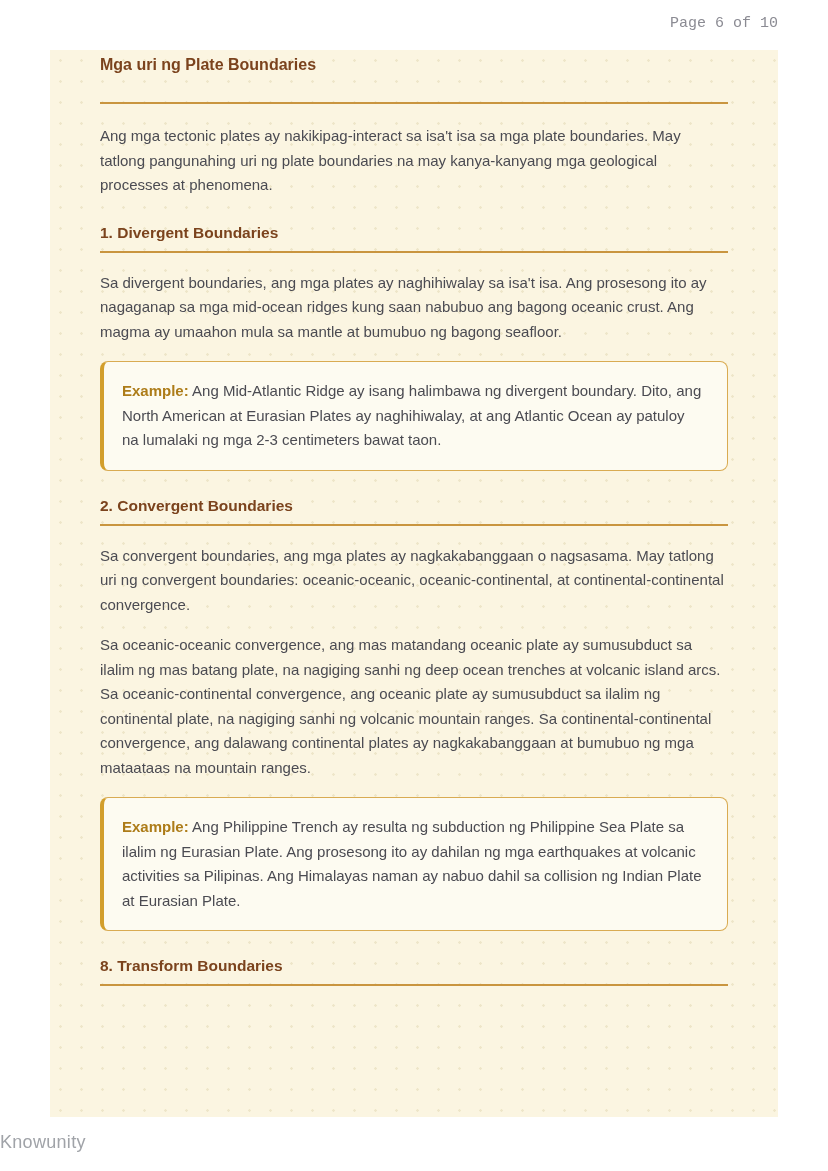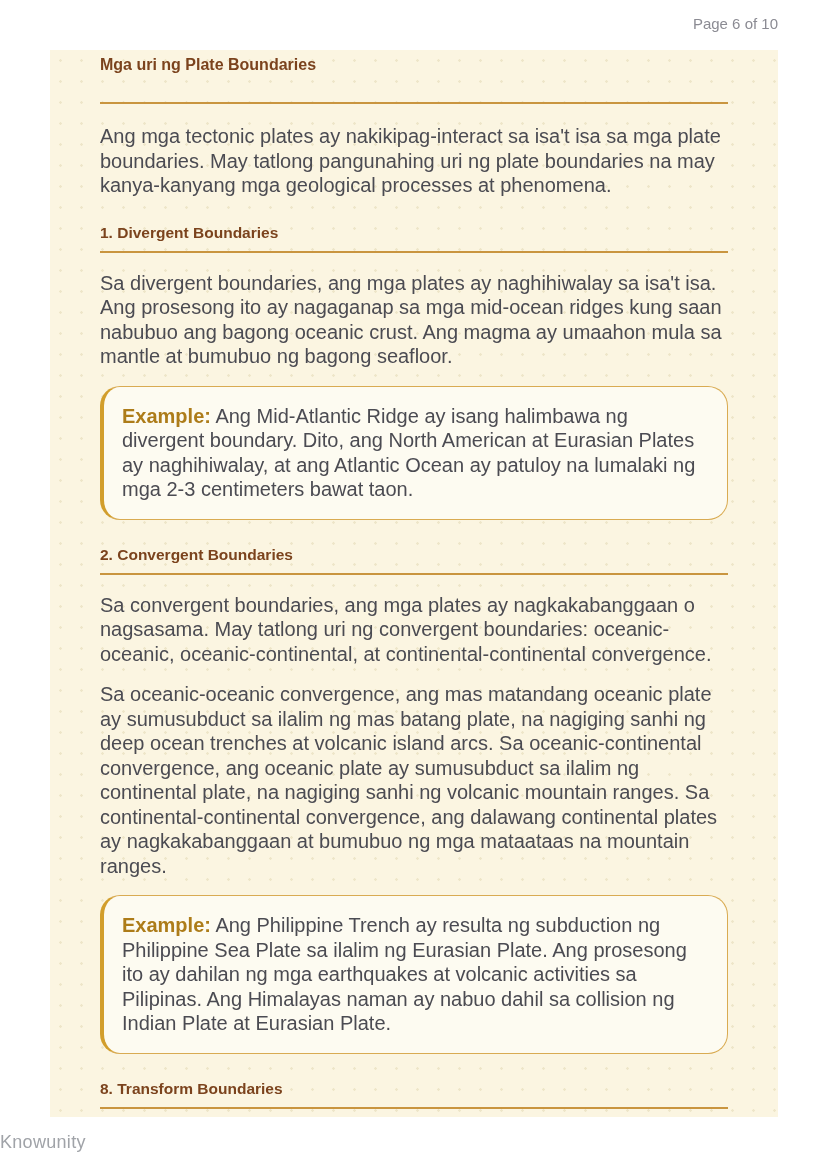--- a/index.html
+++ b/index.html
@@ -9,21 +9,21 @@
     width: 828px;
     height: 1171px;
     background: #ffffff;
     font-family: "Liberation Sans", "DejaVu Sans", sans-serif;
     overflow: hidden;
   }
   .page-indicator {
     position: absolute;
     top: 15px;
     right: 50px;
-    font-family: Liberation Sans, sans-serif;
+    font-family: Liberation Mono, monospace;
     font-size: 15px;
     color: #8b8b93;
   }
   .sheet {
     position: absolute;
     left: 50px;
     top: 50px;
     width: 728px;
     height: 1067px;
     background-color: #fbf5e1;
@@ -44,30 +44,30 @@
     font-size: 15.5px;
     line-height: 18px;
     font-weight: bold;
     color: #7b431d;
     padding-bottom: 9px;
     border-bottom: 2px solid #c9953f;
     margin-top: 26px;
     margin-bottom: 18px;
   }
   .body-text {
-    font-size: 20px;
+    font-size: 15px;
     line-height: 24.5px;
     color: #4b4b52;
     margin-bottom: 16px;
   }
   .example-box {
     background: #fdfbf1;
     border: 1.5px solid #d9ab52;
     border-left: 4px solid #d29e2c;
-    border-radius: 20px;
+    border-radius: 8px;
     padding: 17px 22px 17px 18px;
     margin-top: 17px;
     margin-bottom: 26px;
   }
   .example-box .body-text { margin-bottom: 0; }
   .example-label {
     font-weight: bold;
     color: #ad7c19;
   }
   .brand-footer {

